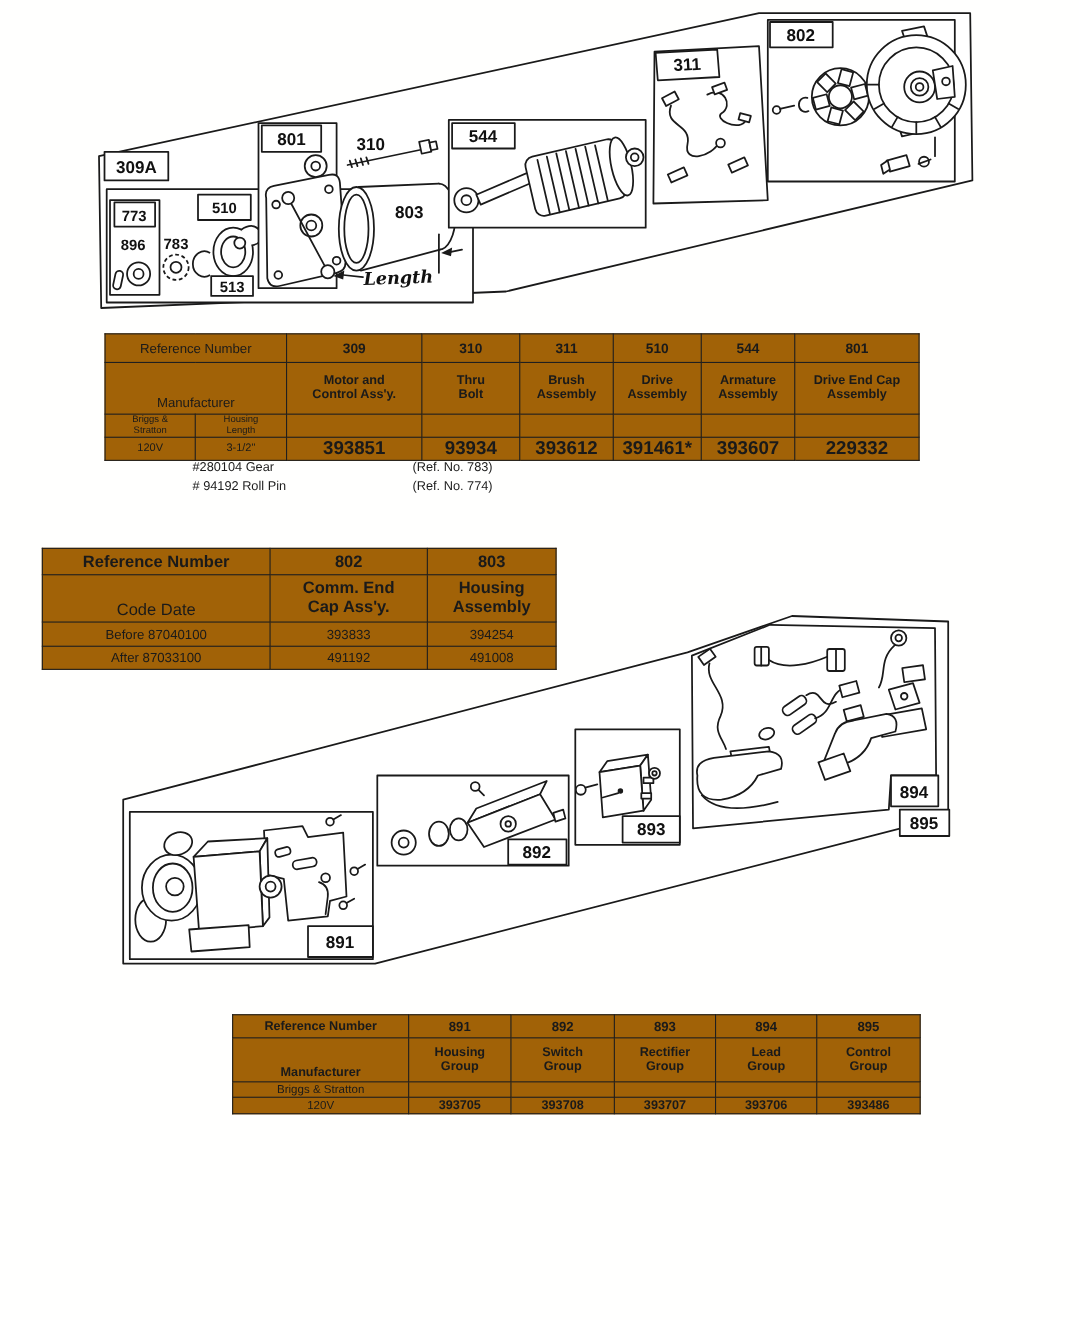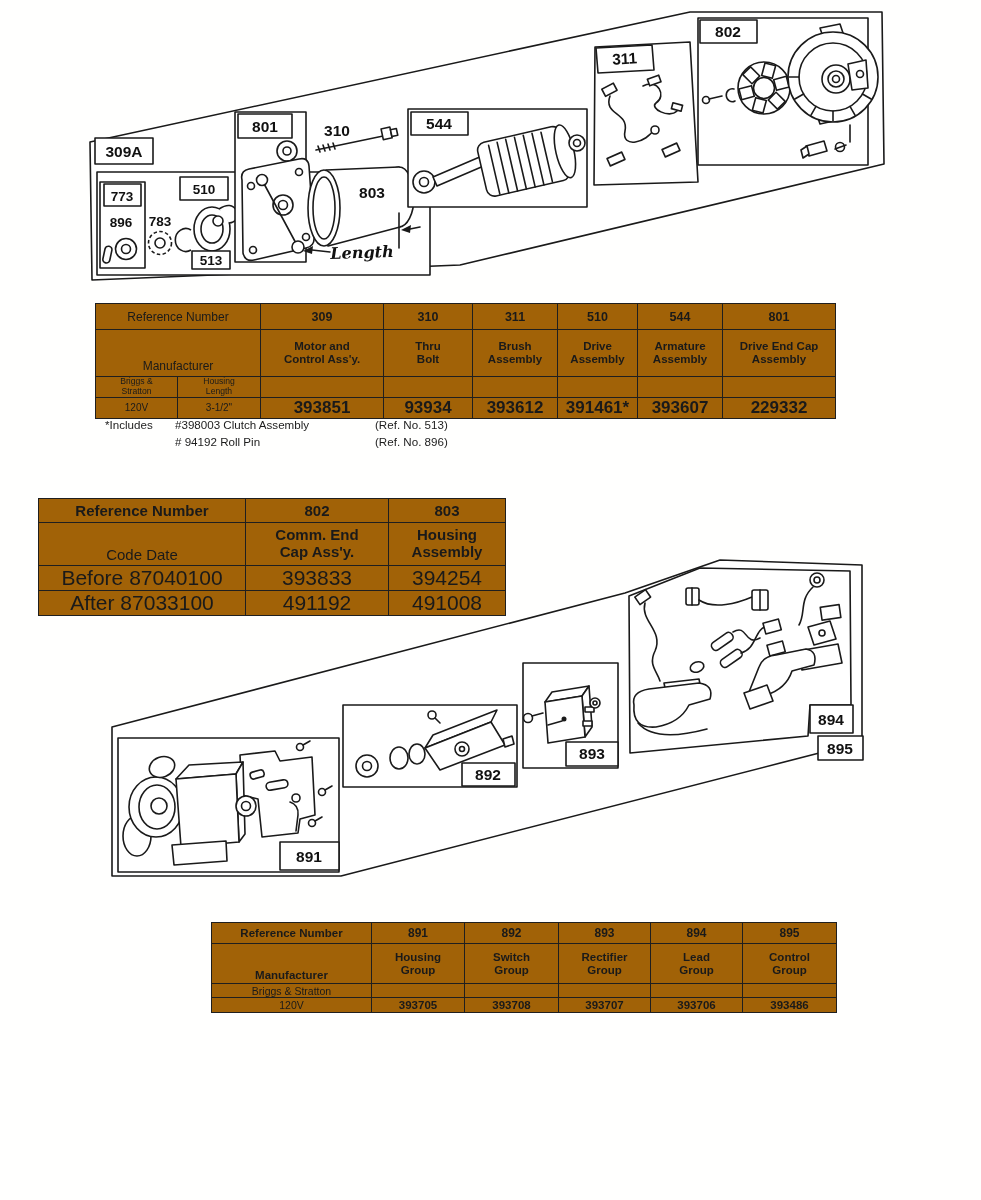--- a/index.html
+++ b/index.html
@@ -35,21 +35,21 @@
 
   
   .note { position:absolute; left:105px; top:417px; font-size:11.6px;
           line-height:16.5px; color:#1c1c1c; }
   .note-row { display:grid; grid-template-columns:70px 200px auto; }
 
   
   .t2 { left:38px; top:498px; width:467px; font-size:15px; }
   .t2 .hdr { font-weight:700; font-size:15px; }
   .t2 .cd  { vertical-align:bottom; padding-bottom:2px; font-weight:400; }
-  .t2 .dat { font-size:21px; font-weight:400; }
+  .t2 .dat { font-size:12px; font-weight:400; }
 
   
   .t3 { left:211px; top:922px; width:625px; font-size:11.5px; }
   .t3 .hdr  { font-weight:700; font-size:11.5px; }
   .t3 .num  { font-weight:700; font-size:12px; }
   .t3 .mfr  { vertical-align:bottom; padding-bottom:2px; font-weight:700; }
   .t3 .plain{ font-size:10.5px; }
   .t3 .v    { font-weight:700; }
 </style>
 </head>
@@ -290,28 +290,28 @@
       <td class="v">393612</td>
       <td class="v">391461*</td>
       <td class="v">393607</td>
       <td class="v">229332</td>
     </tr>
   </tbody>
     </table>
 
   <div class="note">
     <div class="note-row">
-      <span>*Includes</span>
-      <span>#398003 Clutch Assembly</span>
-      <span>(Ref. No. 513)</span>
+      <span></span>
+      <span>#280104 Gear</span>
+      <span>(Ref. No. 783)</span>
     </div>
     <div class="note-row">
       <span></span>
       <span># 94192 Roll Pin</span>
-      <span>(Ref. No. 896)</span>
+      <span>(Ref. No. 774)</span>
     </div>
   </div>
 
   <table class="t2">
     <colgroup>
         <col style="width:207px">
         <col style="width:143px">
         <col style="width:117px">
       </colgroup>
     <tbody>

